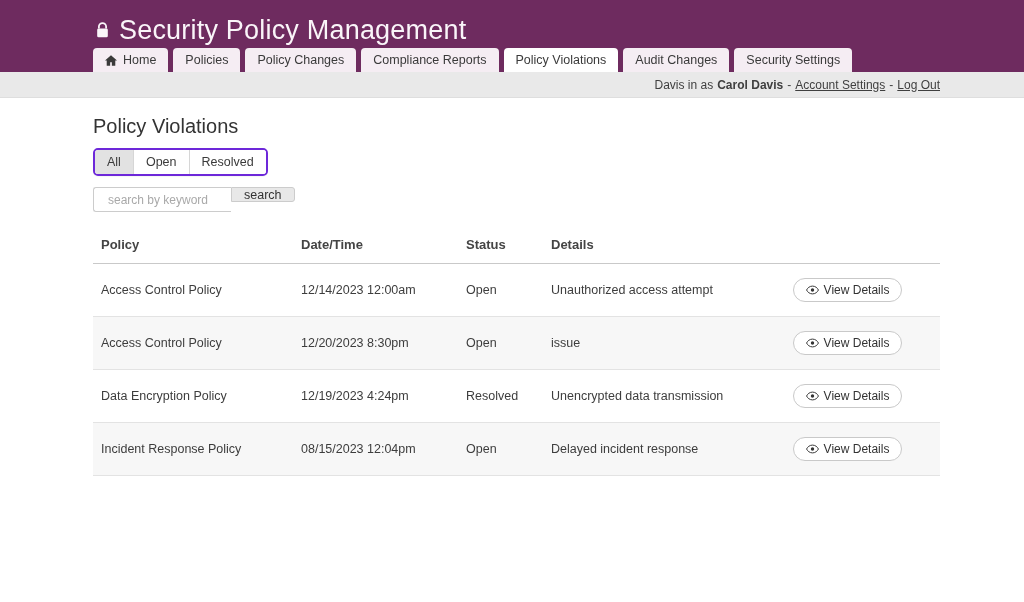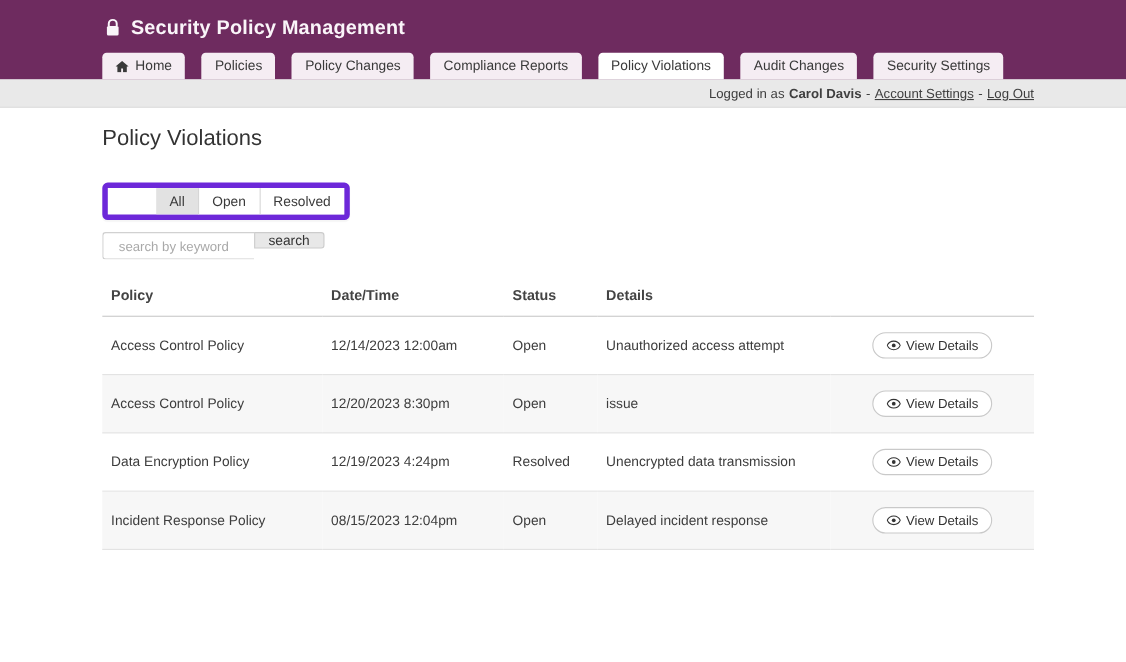--- a/index.html
+++ b/index.html
@@ -3,43 +3,43 @@
 <meta charset="utf-8">
 <style>
   * { margin:0; padding:0; box-sizing:border-box; }
   html,body { width:1024px; height:602px; background:#ffffff;
     font-family:"Liberation Sans", sans-serif; color:#3d3d3d; }
 
   
   .app-header { position:relative; width:100%; height:72px; background:#6e2b5f; }
   .brand { display:flex; align-items:center; gap:9px; padding:15px 0 0 95px; }
   .brand .lock { display:inline-flex; }
-  .brand-title { color:#faf5f9; font-size:18px; font-weight:700; letter-spacing:.2px; }
-
-  
-  .tabs { position:absolute; left:93px; bottom:0; display:flex; gap:15px; }
+  .brand-title { color:#faf5f9; font-size:27px; font-weight:400; letter-spacing:.2px; }
+
+  
+  .tabs { position:absolute; left:93px; bottom:0; display:flex; gap:5px; }
   .tab { display:inline-flex; align-items:center; gap:6px; height:24px;
     padding:0 12px; background:#f5edf3; color:#3a3a3a; font-size:12.5px;
     border-radius:4px 4px 0 0; text-decoration:none; cursor:pointer; white-space:nowrap; }
   .tab.active { background:#ffffff; }
 
   
   .user-bar { width:100%; height:26px; background:#e9e9e9; border-bottom:1px solid #dedede;
     display:flex; align-items:center; justify-content:flex-end; padding-right:84px;
     font-size:12px; color:#3f3f3f; gap:4px; }
   .user-bar b { font-weight:bold; }
   .user-bar a { color:#3f3f3f; text-decoration:underline; cursor:pointer; }
 
   
   .content { margin-left:93px; width:847px; }
   h1.page-title { margin-top:17px; font-size:20px; font-weight:500; color:#333; }
 
-  .filter-group { display:inline-flex; margin-top:28px; border:5px solid #6d28d9;
+  .filter-group { display:inline-flex; margin-top:10px; border:2px solid #6d28d9;
     border-radius:5px; overflow:hidden; background:#fff;
-    box-shadow:0 1px 1px rgba(0,0,0,.04);padding-left:44px; }
+    box-shadow:0 1px 1px rgba(0,0,0,.04); }
   .filter { border:none; background:#fff; font-size:12.5px; color:#3a3a3a;
     padding:5px 12px; cursor:pointer; font-family:inherit; }
   .filter + .filter { border-left:1px solid #d6d6d6; }
   .filter.active { background:#e2e2e2; }
 
   .search-row { display:flex; margin-top:11px; }
   .search-input { width:138px; height:25px; border:1px solid #ccc; border-right:none;
     border-radius:3px 0 0 3px; padding:0 14px; font-size:12px; color:#444;
     font-family:inherit; outline:none; }
   .search-input::placeholder { color:#a9a9a9; }
@@ -97,21 +97,21 @@
     <a class="tab">
       <span>Audit Changes</span>
     </a>
     <a class="tab">
       <span>Security Settings</span>
     </a>
   </nav>
 </header>
 
 <div class="user-bar">
-  <span>Logged in as</span>
+  <span>Davis in as</span>
   <b>Carol Davis</b>
   <span>-</span>
   <a>Account Settings</a>
   <span>-</span>
   <a>Log Out</a>
 </div>
 
 <main class="content">
   <h1 class="page-title">Policy Violations</h1>
 

